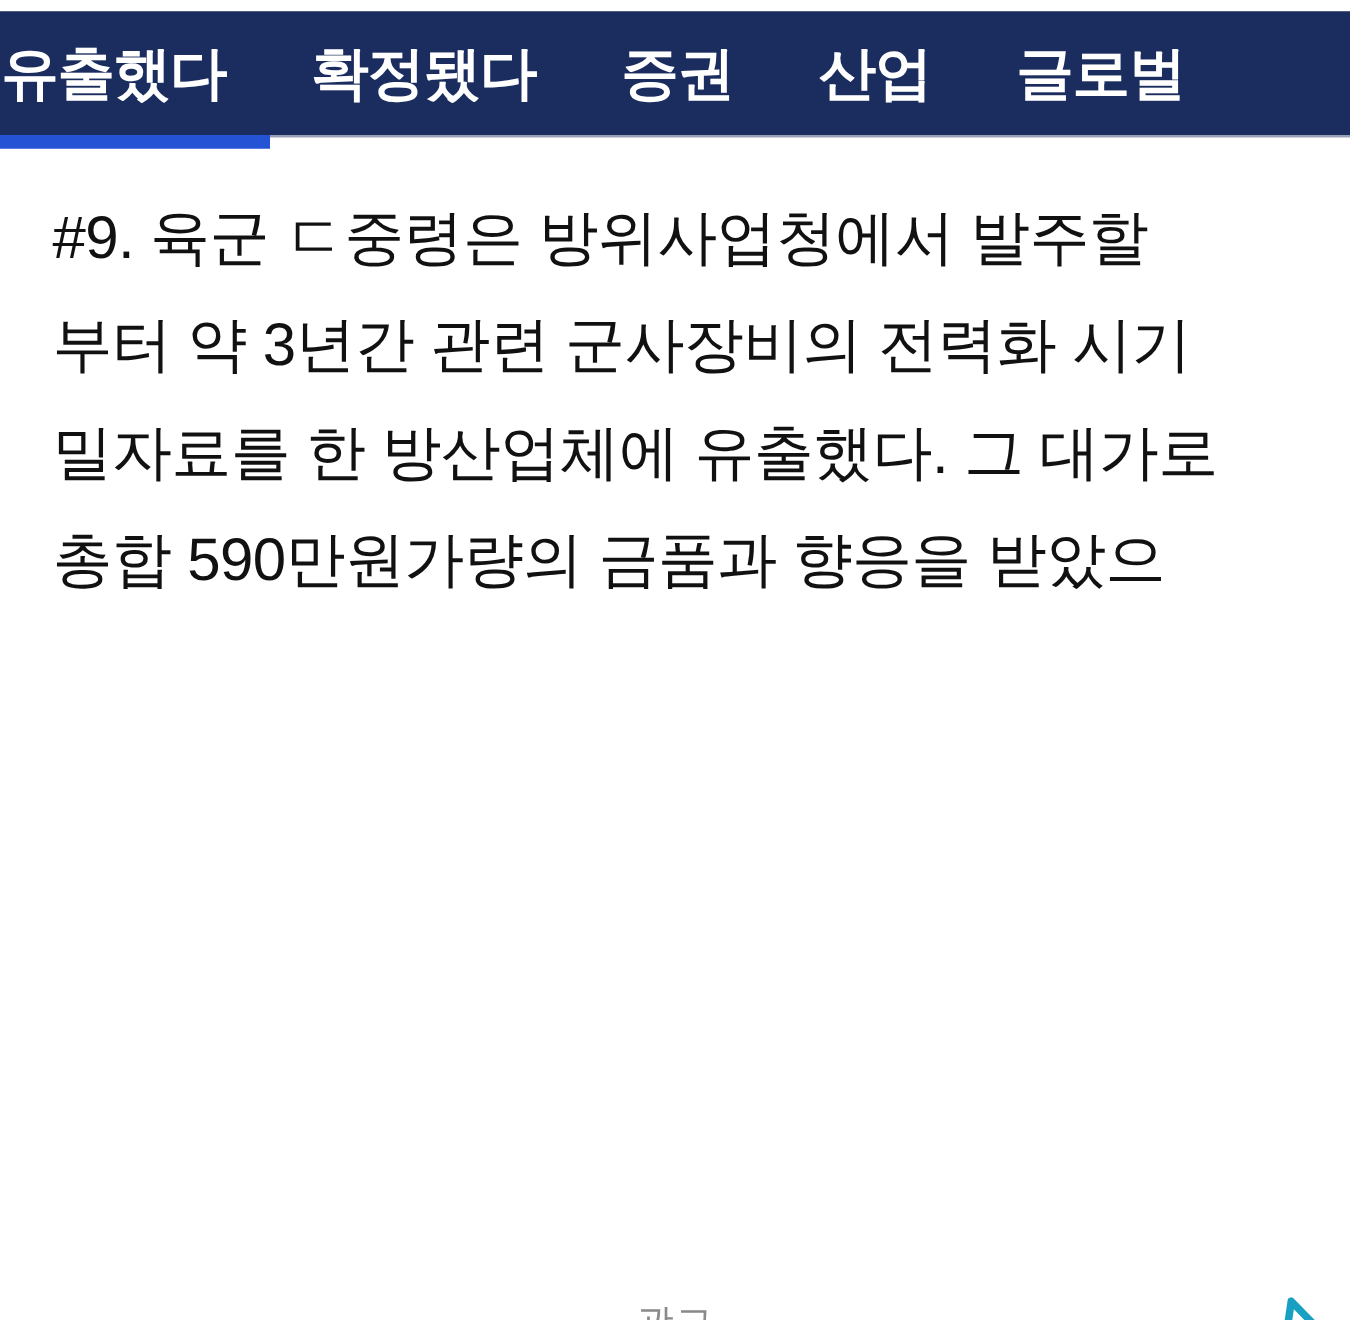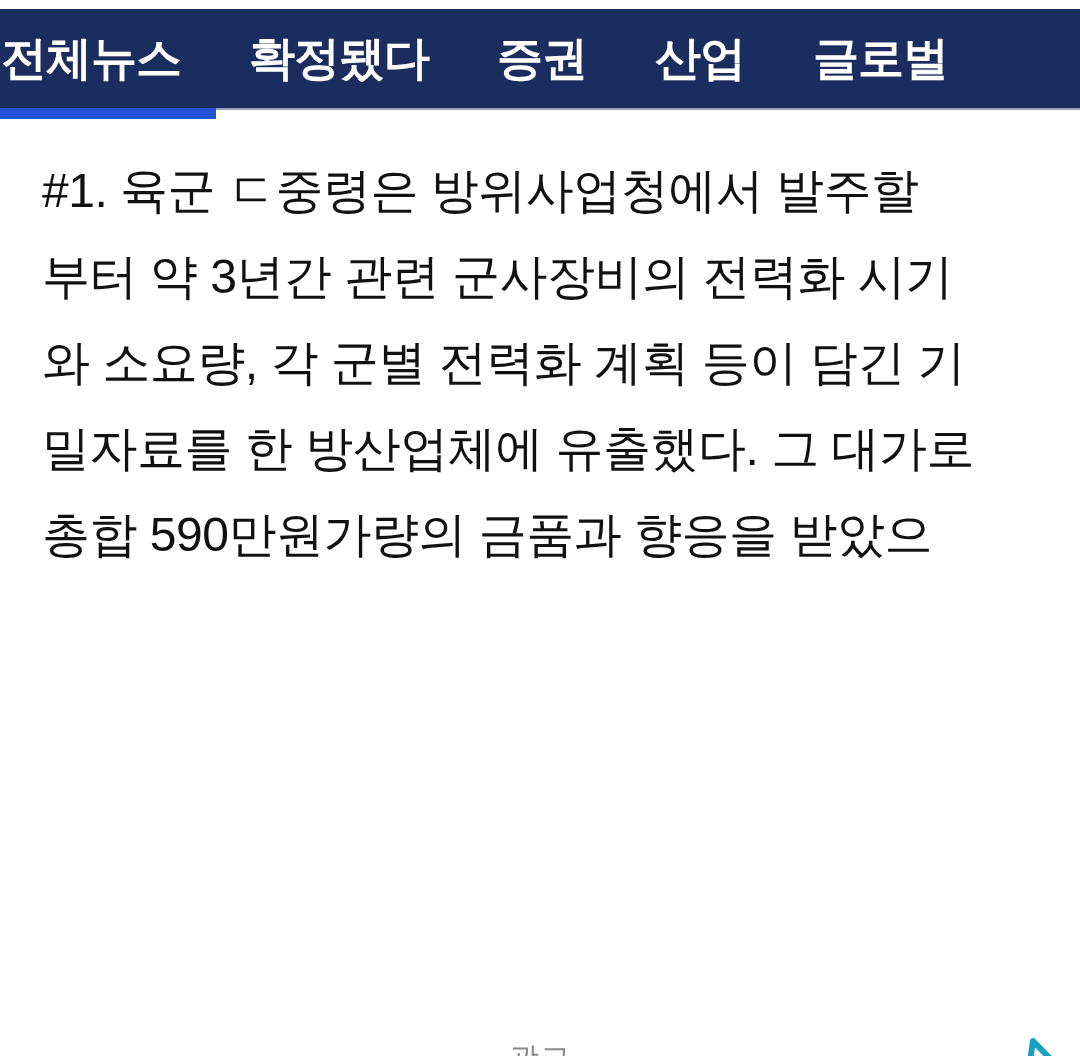--- a/index.html
+++ b/index.html
@@ -85,34 +85,33 @@
     width: 64px;
     height: 40px;
     overflow: hidden;
   }
 </style>
 </head>
 <body>
 
 <div class="topbar">
   <div class="nav-tabs">
-      <div class="nav-tab">전체뉴스</div>
+      <div class="nav-tab">유출했다</div>
       <div class="nav-tab">확정됐다</div>
       <div class="nav-tab">증권</div>
       <div class="nav-tab">산업</div>
       <div class="nav-tab">글로벌</div>
     </div>
 </div>
 <div class="header-hairline"></div>
 <div class="active-indicator"></div>
 
 <div class="article">
-    <div class="article-line">#1. 육군 ㄷ중령은 방위사업청에서 발주할</div>
+    <div class="article-line">#9. 육군 ㄷ중령은 방위사업청에서 발주할</div>
     <div class="article-line">부터 약 3년간 관련 군사장비의 전력화 시기</div>
-    <div class="article-line">와 소요량, 각 군별 전력화 계획 등이 담긴 기</div>
     <div class="article-line">밀자료를 한 방산업체에 유출했다. 그 대가로</div>
     <div class="article-line">총합 590만원가량의 금품과 향응을 받았으</div>
   </div>
 
 <div class="ad-label">광고</div>
 <div class="ad-icon-wrap">
   <svg width="64" height="70" viewBox="0 0 64 70">
     <path d="M13 62 L21 7 L59 46 Z" fill="none" stroke="#18a0c2" stroke-width="6" stroke-linejoin="round"></path>
   </svg>
 </div>

